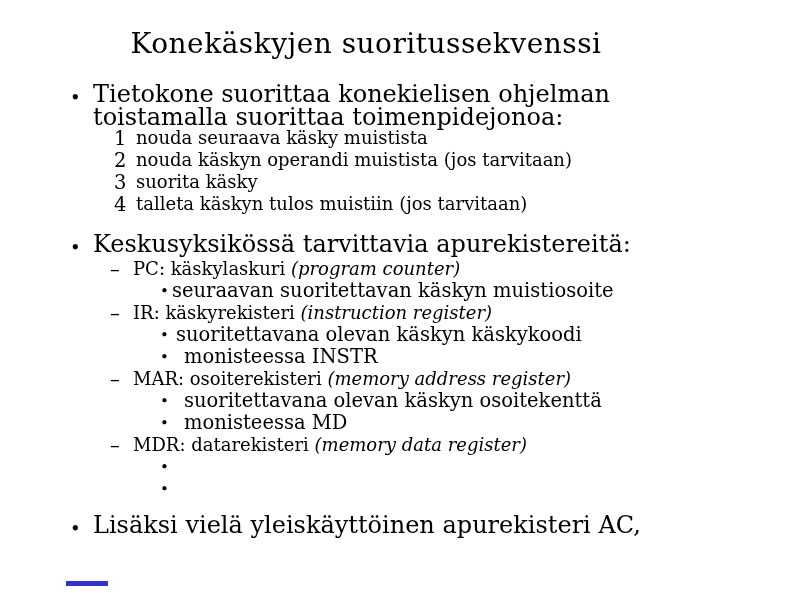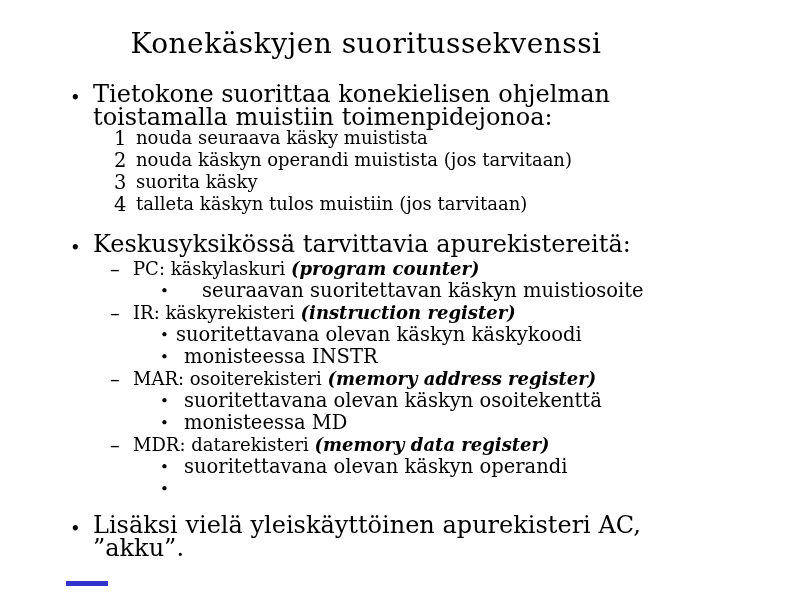--- a/index.html
+++ b/index.html
@@ -28,41 +28,41 @@
   }
 
   .l0text { font-size: 24px; line-height: 23px; }
   .l0marker { font-size: 18px; }
   .l1text { font-size: 18px; line-height: 22px; }
   .l1num { font-size: 19.5px; }
   .l1dash { font-size: 19.5px; }
   .l2bullet { font-size: 15px; }
   .l2text { font-size: 19.5px; line-height: 22px; }
 
-  .em { font-style: italic; font-weight: bold; }
+  .em { font-style: italic; }
 
   .accent-bar {
     left: 66px;
     top: 581px;
     width: 42px;
     height: 5px;
     background: #3333cc;
   }
 </style>
 </head>
 <body>
 
 <div id="slide">
 
   <div class="abs title">Konekäskyjen suoritussekvenssi</div>
 
   <span class="abs l0marker" style="left:70px; top:87px">•</span>
   <div class="abs l0text" style="left:93px; top:83px">
     <div>Tietokone suorittaa konekielisen ohjelman</div>
-    <div>toistamalla muistiin toimenpidejonoa:</div>
+    <div>toistamalla suorittaa toimenpidejonoa:</div>
   </div>
 
   <span class="abs l1num" style="left:114px; top:127px">1</span>
   <span class="abs l1text" style="left:136px; top:127px">nouda seuraava käsky muistista</span>
 
   <span class="abs l1num" style="left:114px; top:149px">2</span>
   <span class="abs l1text" style="left:136px; top:149px">nouda käskyn operandi muistista (jos tarvitaan)</span>
 
   <span class="abs l1num" style="left:114px; top:171px">3</span>
   <span class="abs l1text" style="left:136px; top:171px">suorita käsky</span>
@@ -70,21 +70,21 @@
   <span class="abs l1num" style="left:114px; top:193px">4</span>
   <span class="abs l1text" style="left:136px; top:193px">talleta käskyn tulos muistiin (jos tarvitaan)</span>
 
   <span class="abs l0marker" style="left:70px; top:237px">•</span>
   <span class="abs l0text" style="left:93px; top:233px">Keskusyksikössä tarvittavia apurekistereitä:</span>
 
   <span class="abs l1dash" style="left:110px; top:258px">–</span>
   <span class="abs l1text" style="left:133px; top:258px"><span>PC: käskylaskuri </span><span class="em">(program counter)</span></span>
 
   <span class="abs l2bullet" style="left:160px; top:282px">•</span>
-  <span class="abs l2text" style="left:202px; top:280px">seuraavan suoritettavan käskyn muistiosoite</span>
+  <span class="abs l2text" style="left:172px; top:280px">seuraavan suoritettavan käskyn muistiosoite</span>
 
   <span class="abs l1dash" style="left:110px; top:302px">–</span>
   <span class="abs l1text" style="left:133px; top:302px"><span>IR: käskyrekisteri </span><span class="em">(instruction register)</span></span>
 
   <span class="abs l2bullet" style="left:160px; top:326px">•</span>
   <span class="abs l2text" style="left:176px; top:324px">suoritettavana olevan käskyn käskykoodi</span>
 
   <span class="abs l2bullet" style="left:160px; top:348px">•</span>
   <span class="abs l2text" style="left:184px; top:346px">monisteessa INSTR</span>
 
@@ -94,25 +94,23 @@
   <span class="abs l2bullet" style="left:160px; top:392px">•</span>
   <span class="abs l2text" style="left:184px; top:390px">suoritettavana olevan käskyn osoitekenttä</span>
 
   <span class="abs l2bullet" style="left:160px; top:414px">•</span>
   <span class="abs l2text" style="left:184px; top:412px">monisteessa MD</span>
 
   <span class="abs l1dash" style="left:110px; top:434px">–</span>
   <span class="abs l1text" style="left:133px; top:434px"><span>MDR: datarekisteri </span><span class="em">(memory data register)</span></span>
 
   <span class="abs l2bullet" style="left:160px; top:458px">•</span>
-  <span class="abs l2text" style="left:184px; top:456px">suoritettavana olevan käskyn operandi</span>
 
   <span class="abs l2bullet" style="left:160px; top:480px">•</span>
 
   <span class="abs l0marker" style="left:70px; top:518px">•</span>
   <div class="abs l0text" style="left:93px; top:514px">
     <div>Lisäksi vielä yleiskäyttöinen apurekisteri AC,</div>
-    <div>”akku”.</div>
   </div>
 
   <div class="abs accent-bar"></div>
 
 </div>
 
 </body></html>

